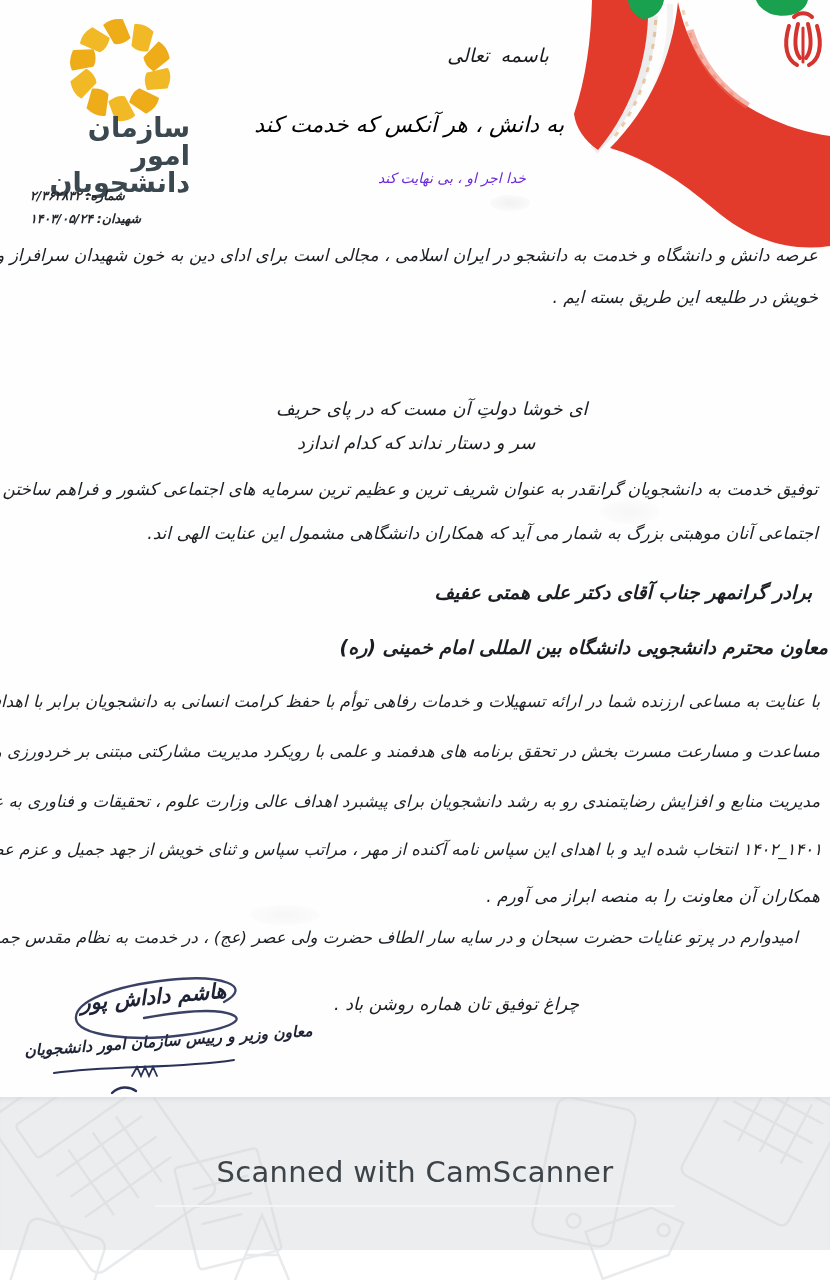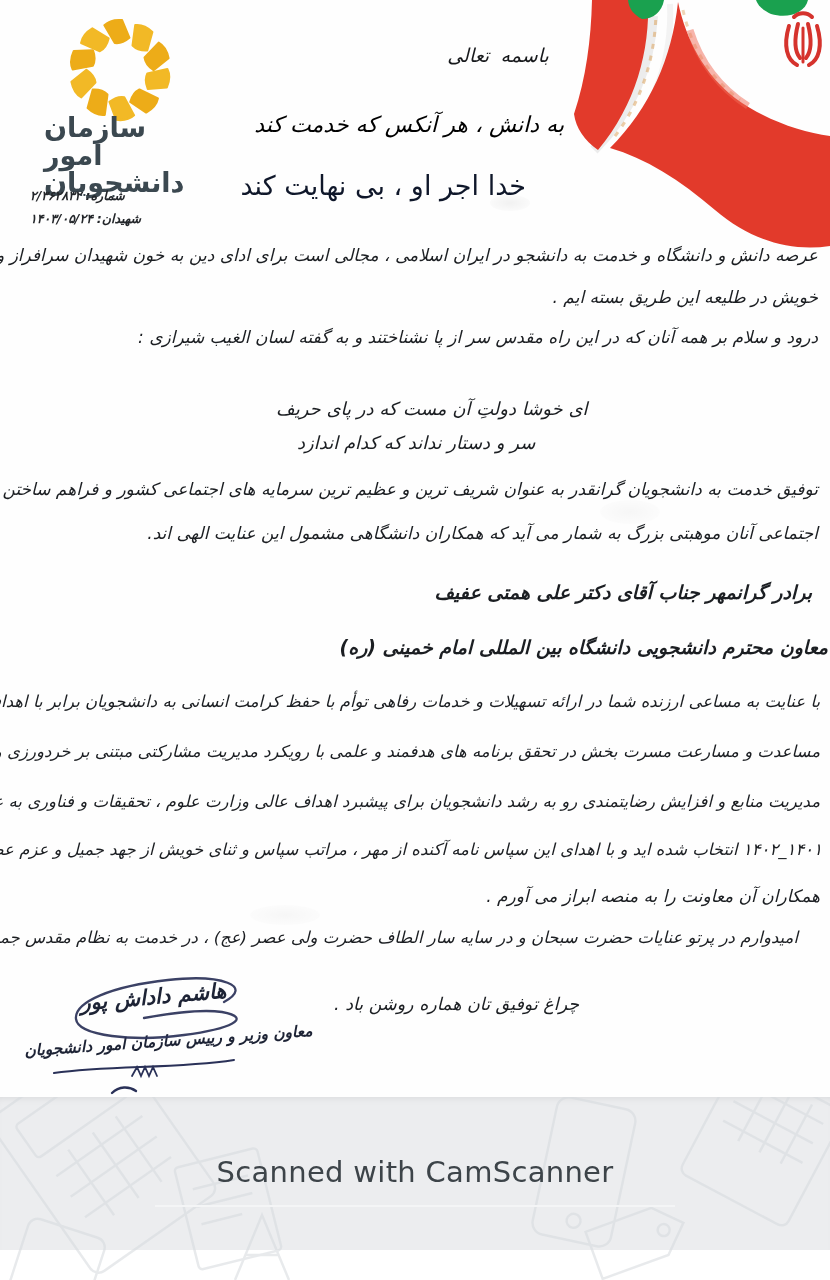--- a/index.html
+++ b/index.html
@@ -1,33 +1,33 @@
 <!DOCTYPE html>
 <html lang="fa"><head>
 <meta charset="utf-8">
 <style>
   html,body{margin:0;padding:0;}
   body{width:830px;height:1280px;position:relative;background:#ffffff;
        font-family:"DejaVu Sans",sans-serif;overflow:hidden;}
   .page{position:absolute;left:0;top:0;width:830px;height:1097px;background:#fefefe;}
   
   .sunburst{position:absolute;left:68px;top:18px;width:104px;height:104px;}
-  .wordmark{position:absolute;left:44px;top:114px;width:164px;text-align:left;
+  .wordmark{position:absolute;left:26px;top:114px;width:164px;text-align:right;
             direction:rtl;color:#3b4850;font-weight:bold;line-height:1.02;}
   .wordmark .w1{font-size:27px;letter-spacing:0px;}
   .wordmark .w2{font-size:27px;}
   .refblock{position:absolute;left:30px;top:184px;width:178px;direction:rtl;
             text-align:left;color:#23262a;font-style:italic;font-weight:bold;font-size:12.5px;line-height:23px;}
   .refblock .val{margin-right:4px;}
   .besmellah{position:absolute;left:398px;top:44px;width:200px;text-align:center;direction:rtl;
              font-style:italic;font-size:19px;color:#17191c;font-family:Liberation Mono, monospace;}
   .motto1{position:absolute;right:266px;top:112px;direction:rtl;white-space:nowrap;
           font-style:italic;font-size:22px;color:#000000;}
   .motto2{position:absolute;right:304px;top:170px;direction:rtl;white-space:nowrap;
-          font-size:27px;color:#0f172a;}
+          font-style:italic;font-size:14px;color:#6d28d9;}
   .flag{position:absolute;right:0;top:0;width:280px;height:258px;}
   
   .ln{position:absolute;direction:rtl;white-space:nowrap;font-style:italic;
       font-size:17px;color:#1b1e22;}
   .p1l1{right:12px;top:245px;}
   .p1l2{right:12px;top:287px;}
   .p2  {right:12px;top:327px;}
   .poem1{left:276px;top:398px;font-size:18px;}
   .poem2{left:297px;top:432px;font-size:18px;}
   .p3l1{right:12px;top:479px;}
@@ -142,21 +142,20 @@
       <path d="M-14,-18 C-20,2 -16,16 -6,21"></path>
       <path d="M-5,-20 C-9,-4 -8,8 -3,14"></path>
       <path d="M14,-18 C20,2 16,16 6,21"></path>
       <path d="M5,-20 C9,-4 8,8 3,14"></path>
       <path d="M0,-16 L0,18" stroke-width="3"></path>
     </g>
   </svg>
 
   <div class="ln p1l1">عرصه دانش و دانشگاه و خدمت به دانشجو در ایران اسلامی ، مجالی است برای ادای دین به خون شهیدان سرافراز و شهید جمهور و نیز وفا به عهدی که با خدای</div>
   <div class="ln p1l2">خویش در طلیعه این طریق بسته ایم .</div>
-  <div class="ln p2">درود و سلام بر همه آنان که در این راه مقدس سر از پا نشناختند و به گفته لسان الغیب شیرازی :</div>
   <div class="ln poem1">ای خوشا دولتِ آن مست که در پای حریف</div>
   <div class="ln poem2">سر و دستار نداند که کدام اندازد</div>
   <div class="ln p3l1">توفیق خدمت به دانشجویان گرانقدر به عنوان شریف ترین و عظیم ترین سرمایه های اجتماعی کشور و فراهم ساختن مسیر رشد و تعالی علمی ، فرهنگی و</div>
   <div class="ln p3l2">اجتماعی آنان موهبتی بزرگ به شمار می آید که همکاران دانشگاهی مشمول این عنایت الهی اند.</div>
   <div class="ln addr1">برادر گرانمهر جناب آقای دکتر علی همتی عفیف</div>
   <div class="ln addr2">معاون محترم دانشجویی دانشگاه بین المللی امام خمینی (ره)</div>
   <div class="ln p4l1">با عنایت به مساعی ارزنده شما در ارائه تسهیلات و خدمات رفاهی توأم با حفظ کرامت انسانی به دانشجویان برابر با اهداف و معیارهای سازمان امور دانشجویان،</div>
   <div class="ln p4l2">مساعدت و مسارعت مسرت بخش در تحقق برنامه های هدفمند و علمی با رویکرد مدیریت مشارکتی مبتنی بر خردورزی و جلب حمایت موثر نهادهای عمومی و</div>
   <div class="ln p4l3">مدیریت منابع و افزایش رضایتمندی رو به رشد دانشجویان برای پیشبرد اهداف عالی وزارت علوم ، تحقیقات و فناوری به عنوان معاون دانشجویی برتر در سال</div>
   <div class="ln p4l4">۱۴۰۱_۱۴۰۲ انتخاب شده اید و با اهدای این سپاس نامه آکنده از مهر ، مراتب سپاس و ثنای خویش از جهد جمیل و عزم عظیم و خالصانه جناب عالی ، مدیران و</div>

